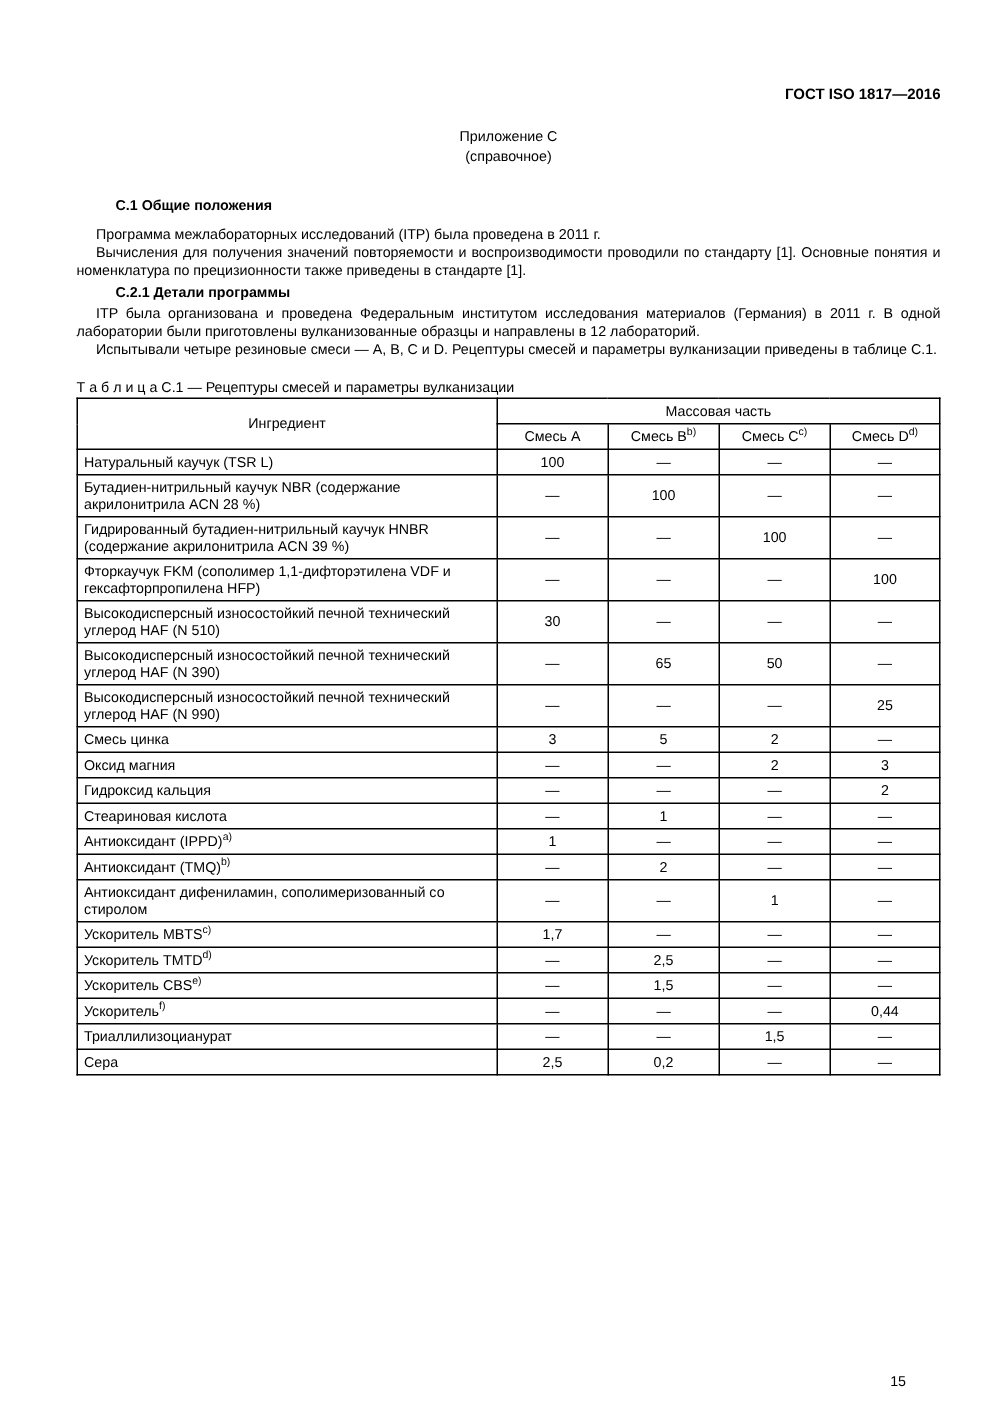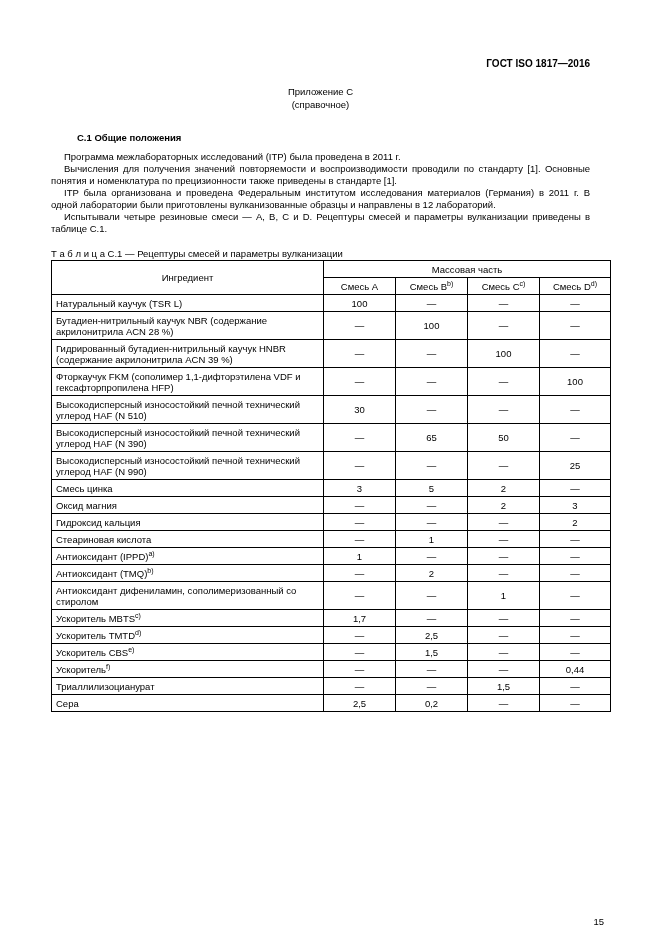--- a/index.html
+++ b/index.html
@@ -6,21 +6,21 @@
   html, body { margin: 0; padding: 0; }
   body {
     width: 661px; height: 936px;
     background: #ffffff;
     font-family: "Liberation Sans", sans-serif;
     color: #000;
   }
   .page {
     position: relative;
     width: 661px; height: 936px;
-    padding: 58px 71px 0 51px;
+    padding: 58px 34px 0 51px;
     font-size: 9.5px;
     line-height: 12px;
   }
   .doc-ref {
     text-align: right;
     font-weight: bold;
     font-size: 10px;
   }
   .appendix {
     margin-top: 15px;
@@ -83,20 +83,21 @@
   <div class="appendix">
     <div>Приложение С</div>
     <div>(справочное)</div>
   </div>
 
 
   <div class="heading h-c1">С.1 Общие положения</div>
   <p class="para">Программа межлабораторных исследований (ITP) была проведена в 2011 г.</p>
   <p class="para">Вычисления для получения значений повторяемости и воспроизводимости проводили по стандарту [1]. Основные понятия и номенклатура по прецизионности также приведены в стандарте [1].</p>
 
+  <div class="heading h-c21">С.2.1 Детали программы</div>
   <p class="para">ITP была организована и проведена Федеральным институтом исследования материалов (Германия) в 2011 г. В одной лаборатории были приготовлены вулканизованные образцы и направлены в 12 лабораторий.</p>
   <p class="para">Испытывали четыре резиновые смеси — А, В, С и D. Рецептуры смесей и параметры вулканизации приведены в таблице С.1.</p>
 
   <div class="table-caption">Т а б л и ц а  С.1 — Рецептуры смесей и параметры вулканизации</div>
 
   <table class="recipe">
     <colgroup>
       <col style="width: 272px">
       <col style="width: 72px">
       <col style="width: 72px">

